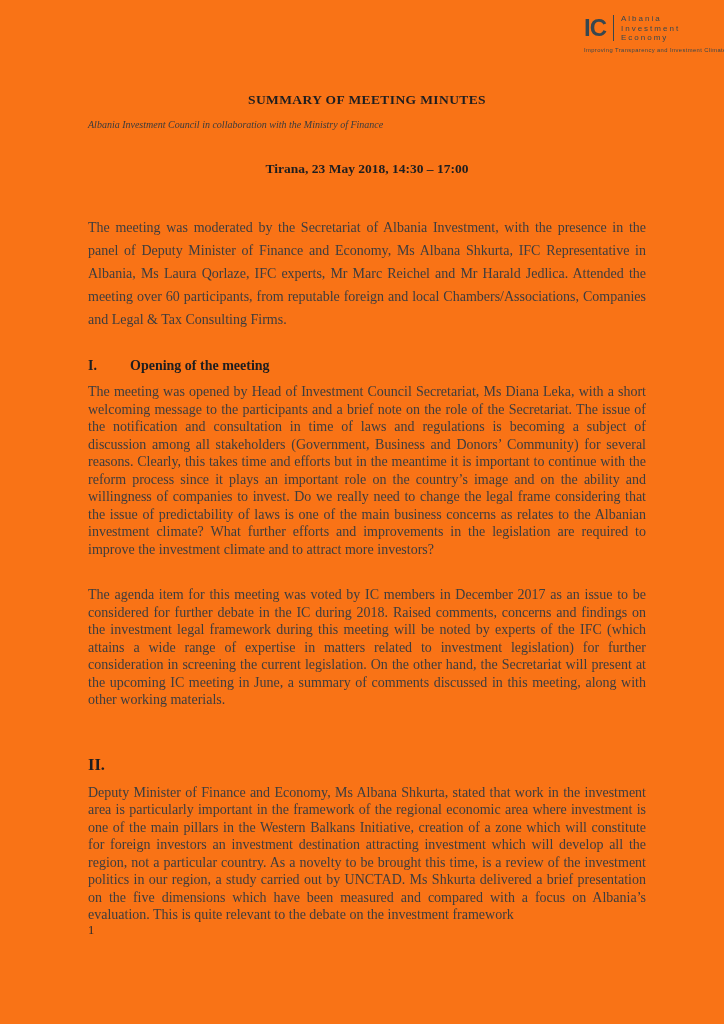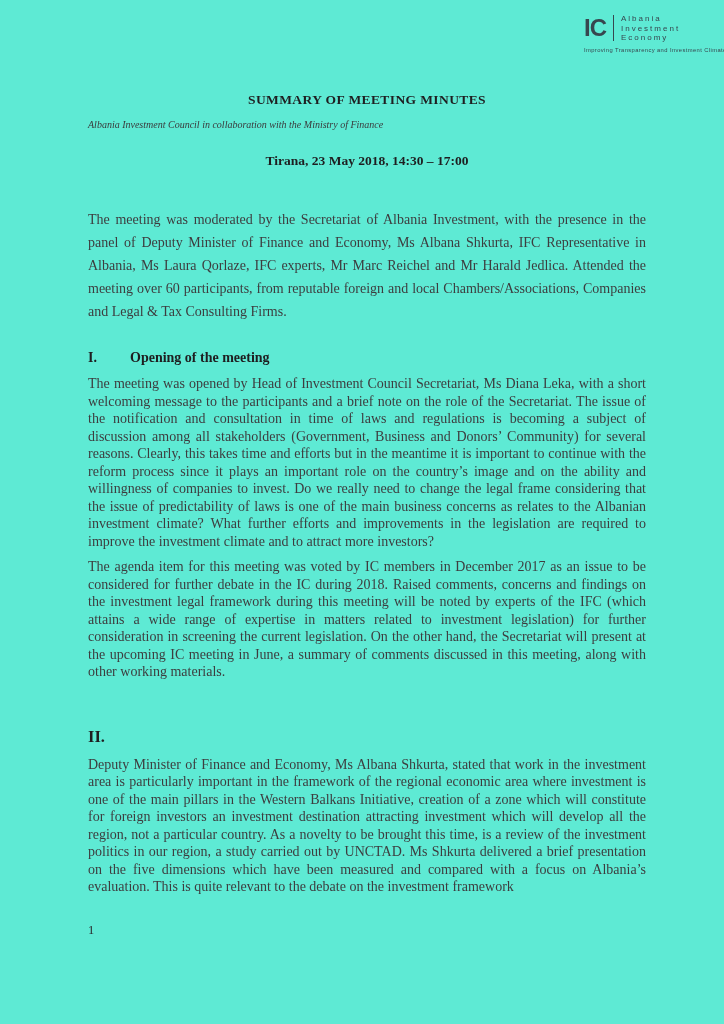--- a/index.html
+++ b/index.html
@@ -1,21 +1,21 @@
 <!DOCTYPE html>
 <html><head>
 <meta charset="utf-8">
 <style>
   * { margin: 0; padding: 0; box-sizing: border-box; }
   html, body { background: #ffffff; }
   .page {
     position: relative;
     width: 724px;
     height: 1024px;
-    background: #5eead4;
+    background: #f97316;
     font-family: "Liberation Serif", "DejaVu Serif", serif;
     color: #3d3d3f;
     overflow: hidden;
   }
 
   
   .logo {
     position: absolute;
     top: 14px;
     right: 12px;
@@ -74,21 +74,21 @@
     font-size: 10px;
     color: #3a3a3c;
     margin-top: 11px;
   }
   .doc-subtitle.second { margin-top: 13px; }
   .doc-datetime {
     text-align: center;
     font-weight: bold;
     font-size: 13.5px;
     color: #1e1e20;
-    margin-top: 23px;
+    margin-top: 31px;
   }
 
   .intro {
     margin-top: 39px;
     font-size: 14px;
     line-height: 23px;
     text-align: justify;
   }
 
   .section { margin-top: 0; }
@@ -105,21 +105,21 @@
     font-size: 16.5px;
     margin-top: 46px;
   }
   .section-num { width: 42px; flex: 0 0 42px; }
   .section-body p {
     font-size: 14px;
     line-height: 17.5px;
     text-align: justify;
     margin-top: 9px;
   }
-  .section-body p + p { margin-top: 8px; }
+  .section-body p + p { margin-top: 28px; }
 
   .page-number {
     position: absolute;
     left: 88px;
     top: 923px;
     font-size: 12.5px;
     color: #2a2a2c;
   }
 </style>
 </head>

